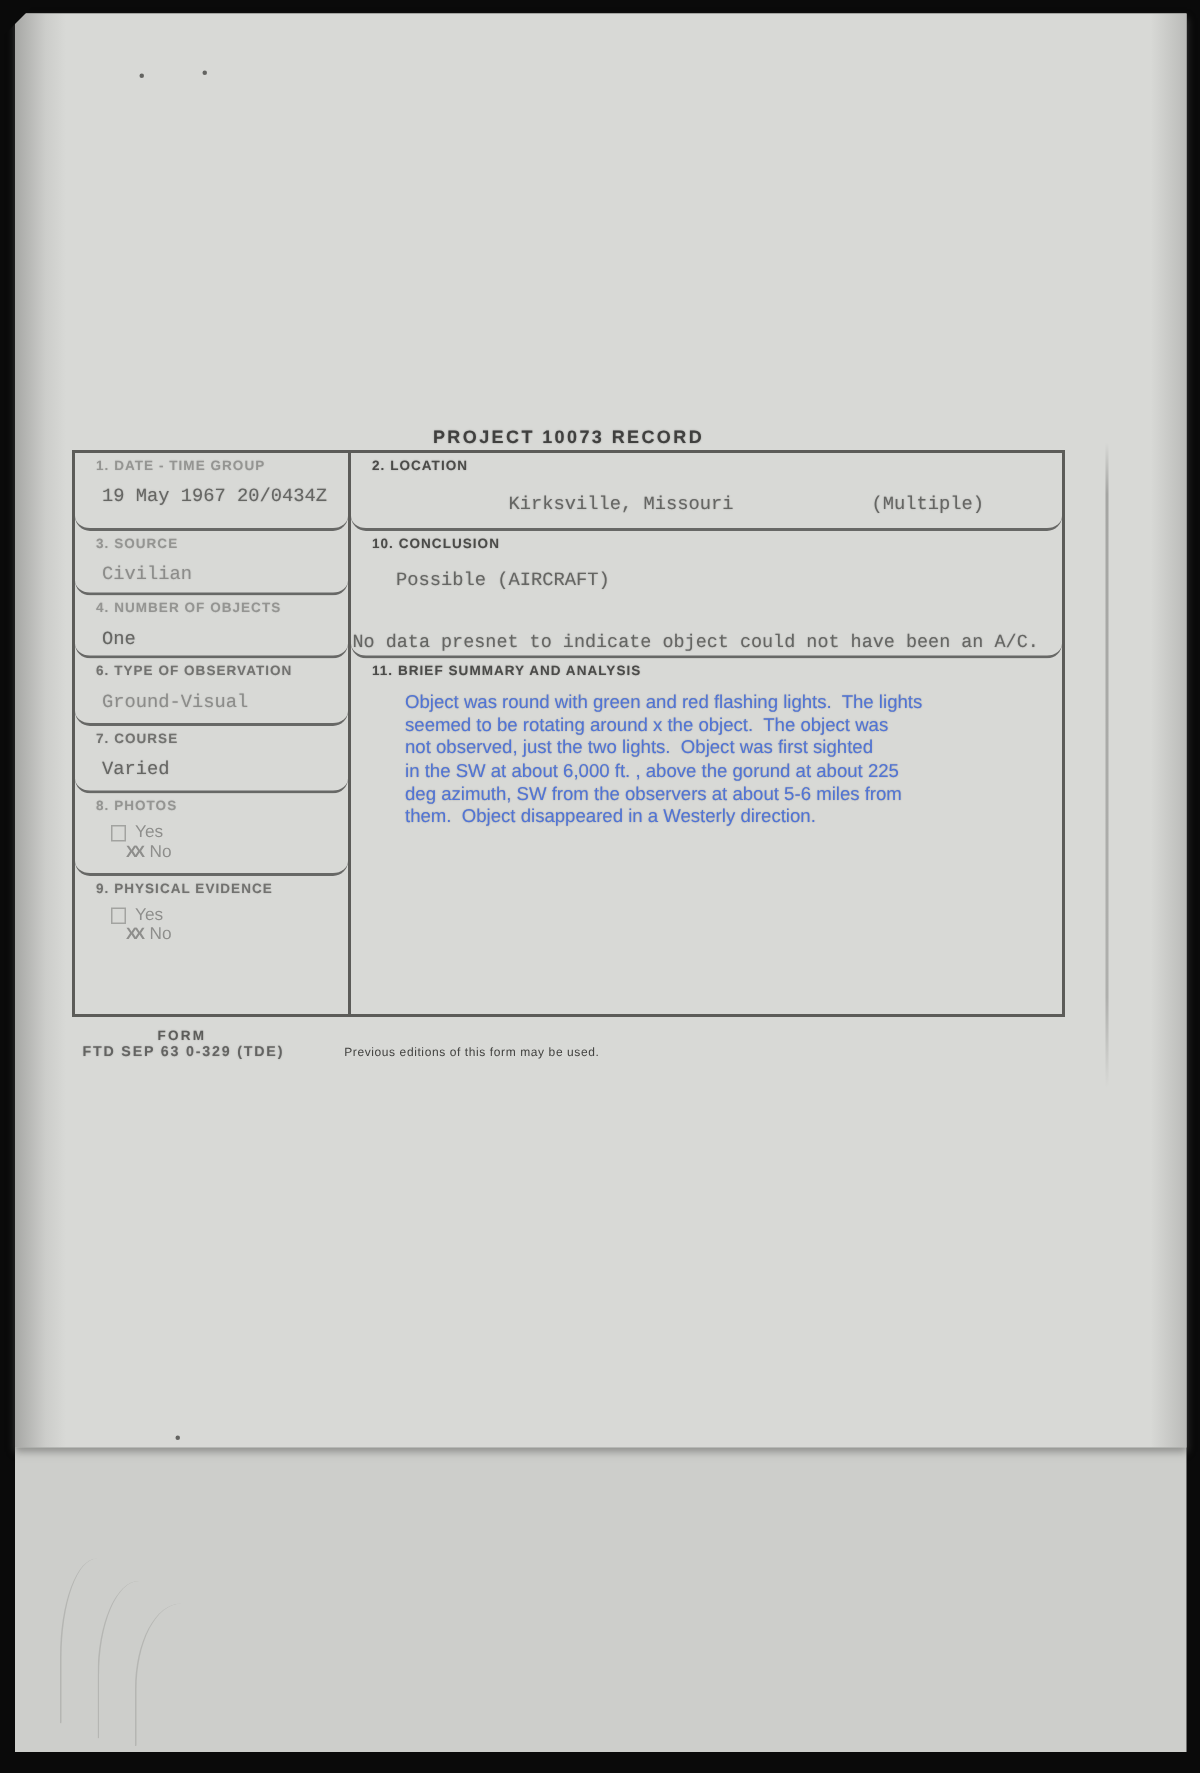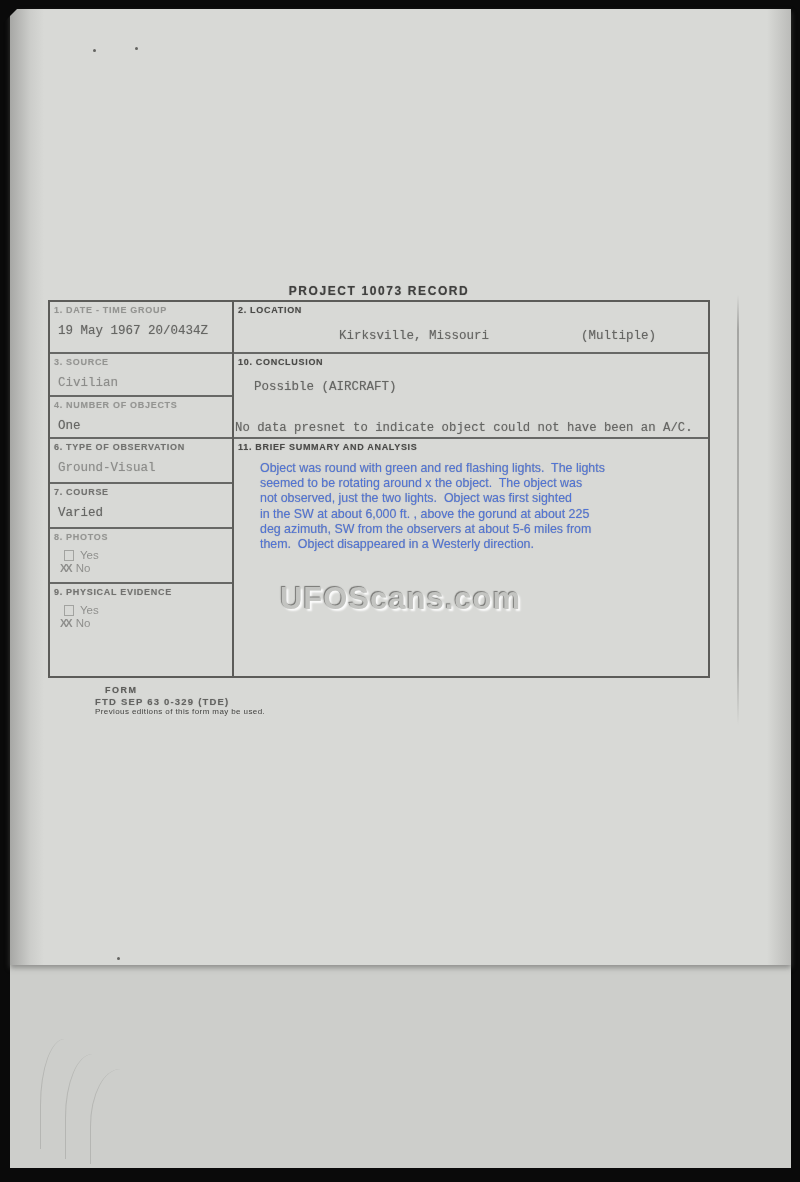--- a/index.html
+++ b/index.html
@@ -56,21 +56,21 @@
 
   
   .ftable {
     position:absolute; left:38px; top:291px; width:662px; height:378px;
     border:2px solid rgba(56,56,54,0.78);
     box-sizing:border-box;
     display:flex;
   }
   .col-left  { width:184px; border-right:2px solid rgba(56,56,54,0.78); box-sizing:border-box; display:flex; flex-direction:column; }
   .col-right { flex:1; display:flex; flex-direction:column; }
-  .cell { position:relative; box-sizing:border-box; border-bottom:2px solid rgba(56,56,54,0.70); padding:3px 4px; overflow:visible; }
+  .cell { position:relative; box-sizing:border-box; border-bottom:2px solid rgba(56,56,54,0.70); padding:3px 14px; overflow:visible;border-radius:10px; }
   .cell.last { border-bottom:none; }
   .h52{height:52px} .h43{height:43px} .h42{height:42px} .h45{height:45px} .h55{height:55px} .h53{height:53px; flex:1}
   .rh52{height:52px} .rh85{height:85px} .rh241{flex:1}
 
   .flabel {
     font-size:9px; font-weight:bold; letter-spacing:0.7px;
     color:rgba(64,64,62,0.90);
     text-shadow:0 0 1px rgba(64,64,62,0.40);
     white-space:nowrap;
   }
@@ -99,31 +99,31 @@
     font-family:Liberation Sans, sans-serif;
     font-size:12.4px; line-height:15.2px;
     color:#1d4ed8;
     text-shadow:0 0 1px rgba(56,56,54,0.55);
     white-space:pre-wrap;
   }
 
   
   .cbrow { margin-left:10px; margin-top:7px; display:flex; align-items:center;
            font-family:Liberation Sans, sans-serif; font-size:11.5px; color:#3e3e3c; }
-  .cbrow.no-row { margin-top:1px; margin-left:6px; }
+  .cbrow.no-row { margin-top:1px; margin-left:20px; }
   .cbox { display:inline-block; width:8px; height:9px; border:1px solid rgba(68,68,66,0.75); margin-right:6px; }
   .xmark { font-weight:bold; letter-spacing:-2px; margin-right:5px; font-size:11px; }
 
   
   .footer { position:absolute; left:45px; top:676px; }
   .form-word {
     margin-left:50px; font-size:9px; font-weight:bold; letter-spacing:1.5px;
     color:rgba(70,70,68,0.78); text-shadow:0 0 1px rgba(70,70,68,0.4);
   }
-  .form-line { display:flex; align-items:baseline; margin-top:1px;flex-direction:column; }
+  .form-line { display:flex; align-items:baseline; margin-top:1px; }
   .form-number {
     font-size:9.5px; font-weight:bold; letter-spacing:1.2px;
     color:rgba(70,70,68,0.70); text-shadow:0 0 1px rgba(70,70,68,0.4);
     filter:blur(0.25px);
   }
   .footer-note {
     margin-left:40px; font-size:8px; font-weight:normal; letter-spacing:0.4px;
     color:rgba(52,52,50,0.92);
   }
 
@@ -227,16 +227,15 @@
   </div>
 
   <div class="footer">
     <div class="form-word">FORM</div>
     <div class="form-line">
       <span class="form-number">FTD  SEP 63  0-329  (TDE)</span>
       <span class="footer-note">Previous editions of this form may be used.</span>
     </div>
   </div>
 
-  <div class="watermark">UFOScans.com</div>
 </div>
 
 <div class="corner-notch"></div>
 
 </body></html>

